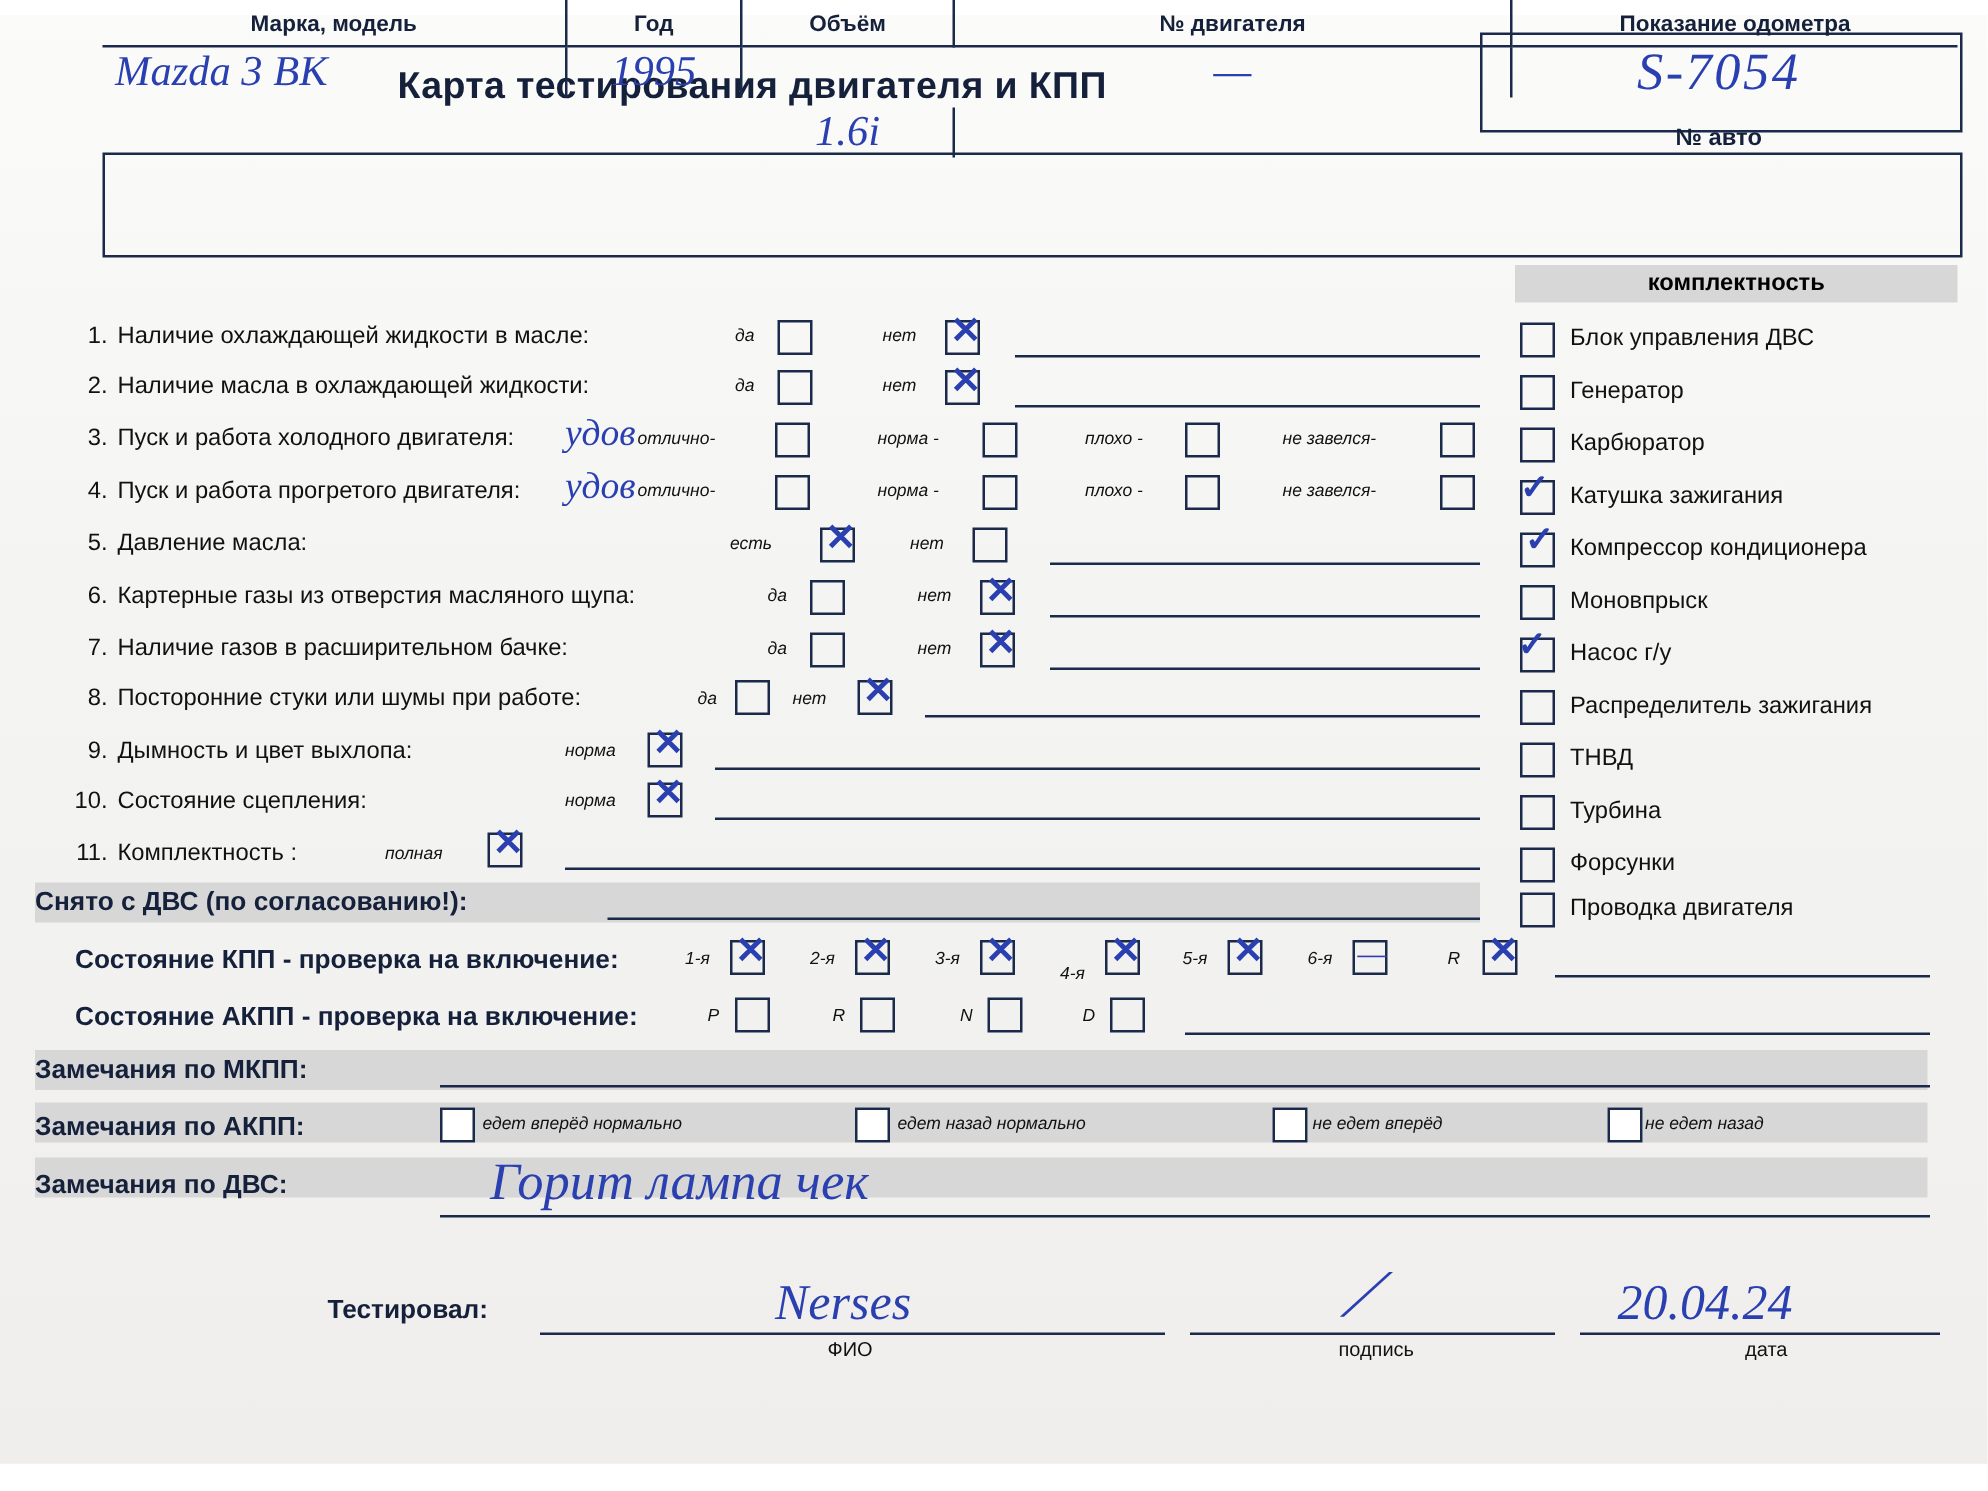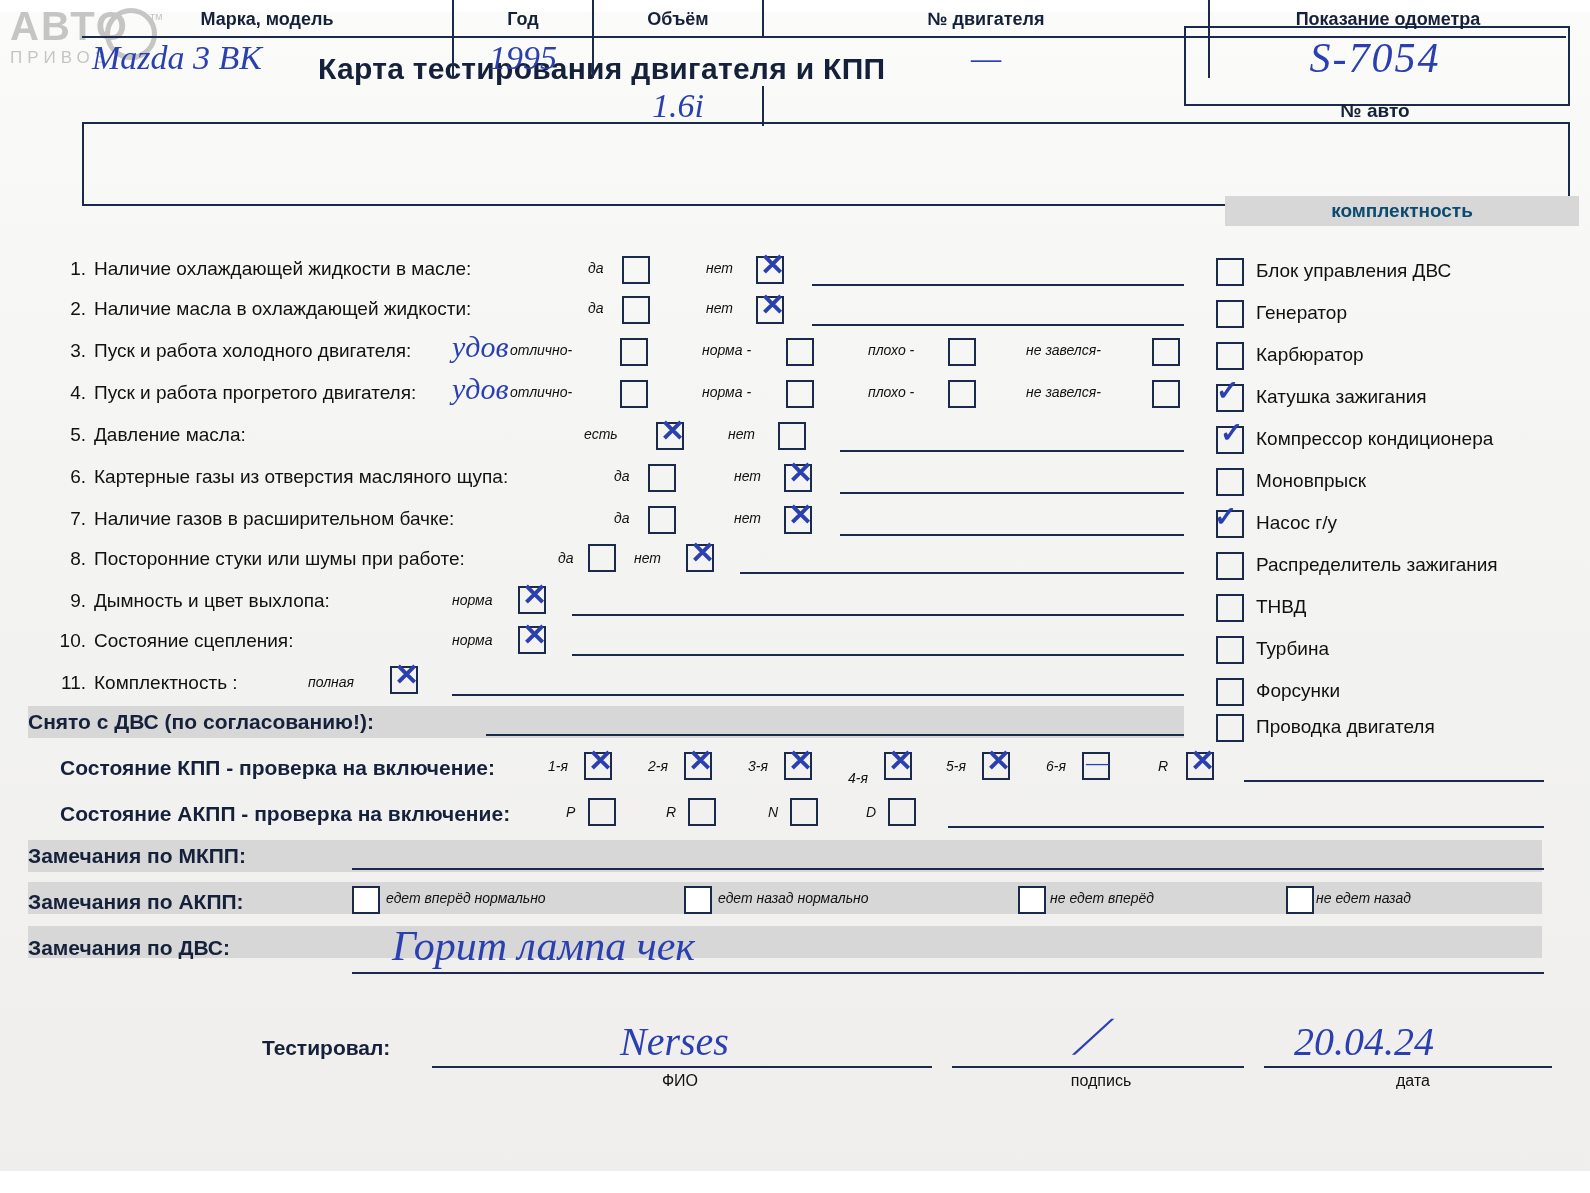--- a/index.html
+++ b/index.html
@@ -121,23 +121,23 @@
   }
   .hand {
     position:absolute;
     color:#2a3fb0;
     font-family:"Liberation Serif", serif;
     font-style:italic;
   }
 
   
   .comp-head {
-    position:absolute; left:1212px; top:196px; width:354px; height:30px;
+    position:absolute; left:1212px; top:212px; width:354px; height:30px;
     background:#d7d7d7; text-align:center; font-size:19px; font-weight:bold;
-    line-height:30px; color:#0c4a6e;margin-left:13px;
+    line-height:30px; color:#000000;
   }
   .comp-item { position:absolute; left:1256px; font-size:19px; color:#111; white-space:nowrap;}
   .comp-box { position:absolute; left:1216px; width:28px; height:28px; border:2px solid #1b2a4a; box-sizing:border-box;}
 
   
   .band {
     position:absolute; background:#d7d7d7; height:32px;
   }
   .bandtxt {
     position:absolute; font-size:21px; font-weight:bold; color:#15203a; white-space:nowrap;
@@ -148,26 +148,20 @@
 
   .footer-label { position:absolute; font-size:21px; font-weight:bold; color:#15203a;}
 </style>
 </head>
 <body>
 
 <div class="sheet">
   <div class="paper-edge-top"></div>
   <div class="paper-edge-bottom"></div>
 
-  <div class="watermark">
-    <div class="wm-auto">АВТО</div>
-    <div class="wm-sub">ПРИВОЗ</div>
-    <div class="wm-circle"></div>
-    <div class="wm-tm">тм</div>
-  </div>
 
   <div class="title">Карта тестирования двигателя  и КПП</div>
 
   <div class="plate-box"></div>
   <div class="plate-val">S-7054</div>
   <div class="plate-label">№ авто</div>
 
   <div class="htable"></div>
   <div class="hcell" style="left:82px; width:372px;">Марка, модель</div>
   <div class="hcell" style="left:454px; width:140px;">Год</div>

